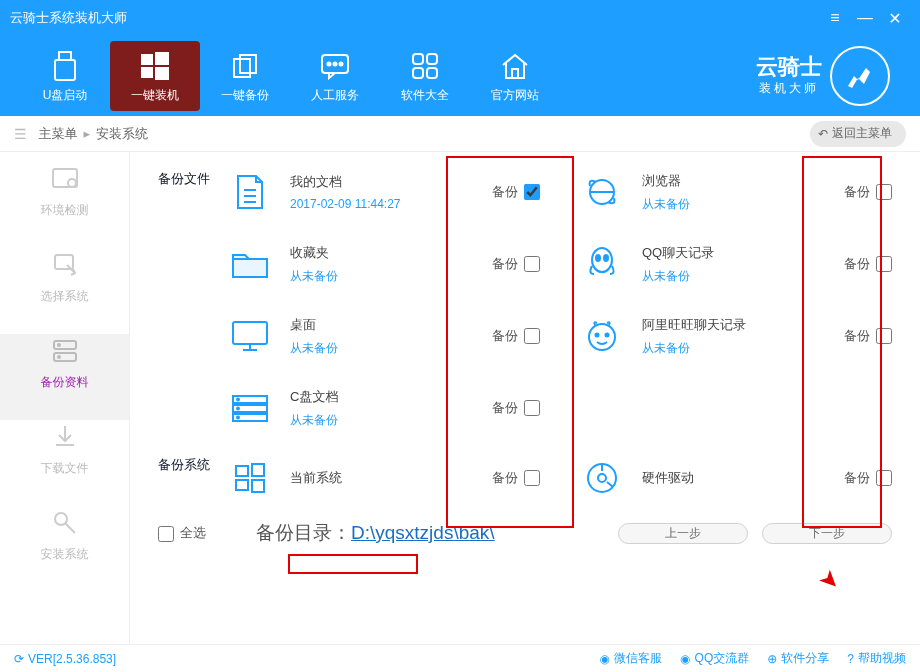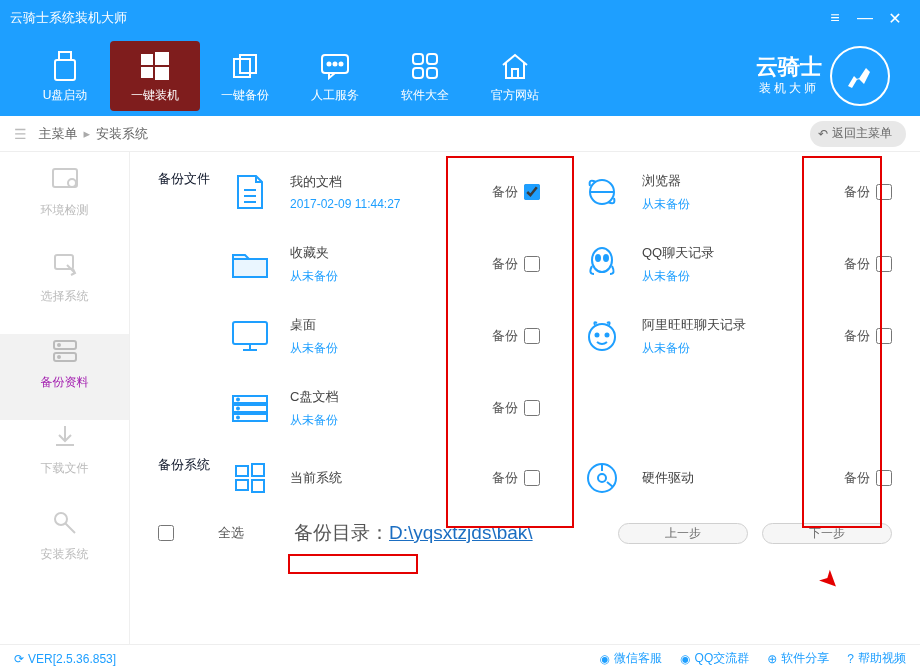--- a/index.html
+++ b/index.html
@@ -42,21 +42,21 @@
 .card { display:flex; align-items:center; }
 .ficon { width:44px; height:44px; display:flex; align-items:center; justify-content:center; color:#1e9fff; margin-right:18px;}
 .cinfo { flex:1; }
 .cname { font-size:13px; color:#444; }
 .cstat { font-size:12px; color:#1e9fff; margin-top:6px; cursor:pointer;}
 .bk { display:flex; align-items:center; font-size:13px; color:#555; }
 .bk input[type=checkbox]{ width:16px; height:16px; margin-left:6px; accent-color:#1e9fff;}
 .sysrow { margin-top:26px; }
 
 .bottom { display:flex; align-items:center; padding-top:14px; margin-top:6px; gap:10px;}
-.bottom .selall { font-size:13px; color:#555; display:flex; align-items:center;gap:38px;}
+.bottom .selall { font-size:13px; color:#555; display:flex; align-items:flex-end;}
 .bottom .selall input { width:16px; height:16px; margin-right:6px;}
 .bottom .path { font-size:19px; color:#555; margin-left:40px;}
 .bottom .path a { color:#1b6ec2; text-decoration:underline; cursor:pointer;}
 .navbtn { width:130px; height:21px; border:1px solid #d0d0d0; border-radius:14px; background:#f6f6f6; font-size:12px; color:#666; display:flex; align-items:center; justify-content:center; cursor:pointer; }
 .navbtn + .navbtn { margin-left:14px;}
 .bottom .push { margin-left:auto; display:flex; }
 
 
 .footer { height:28px; border-top:1px solid #eee; display:flex; align-items:center; padding:0 14px; font-size:12px; color:#1e9fff; gap:4px;}
 .footer .ver { cursor:pointer; display:flex; align-items:center; gap:4px;}

